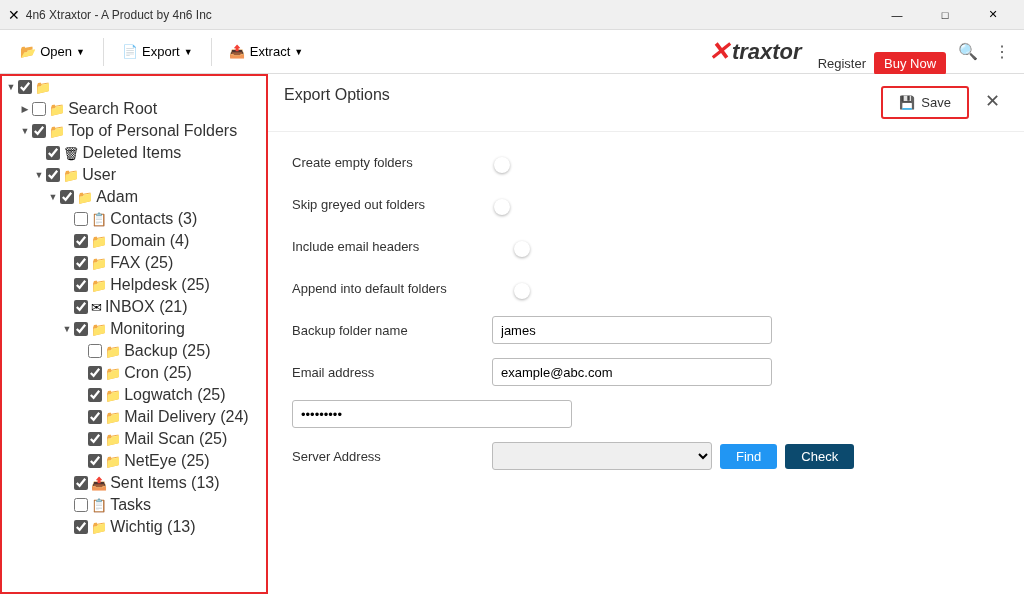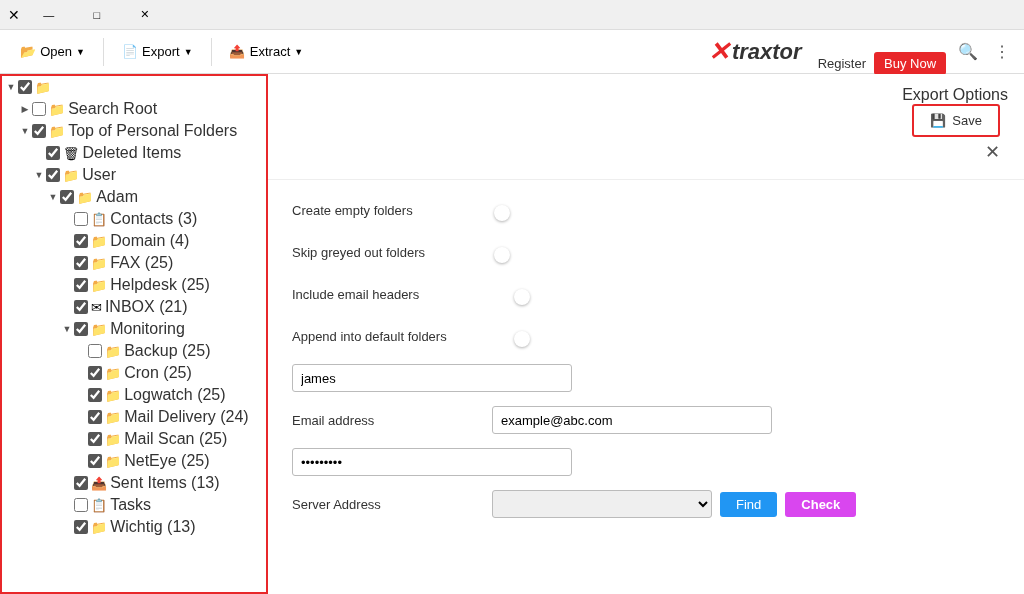--- a/index.html
+++ b/index.html
@@ -91,24 +91,23 @@
     
     .export-panel {
       flex: 1;
       background: white;
       padding: 0;
       display: flex;
       flex-direction: column;
     }
     .export-header {
       display: flex;
-      align-items: flex-end;
+      align-items: flex-start;
       padding: 12px 16px;
       border-bottom: 1px solid #eee;
-      flex-direction: column;
     }
     .export-title {
       font-size: 16px;
       font-weight: 500;
       color: #333;
       flex: 1;
     }
     .save-btn {
       display: flex; align-items: center; gap: 6px;
       padding: 7px 16px;
@@ -208,39 +207,40 @@
     }
     .action-btn {
       padding: 5px 16px;
       border: none;
       border-radius: 3px;
       cursor: pointer;
       font-size: 13px;
       color: white;
     }
     .find-btn { background: #2196F3; }
-    .check-btn { background: #d946ef; font-weight: bold; }
+    .check-btn { background: #0c4a6e; }
 
     .port-input {
       width: 280px;
       height: 28px;
       border: 1px solid #bbb;
       border-radius: 3px;
       padding: 0 8px;
       font-size: 13px;
     }
 
     
     input[type="checkbox"] { cursor: pointer; }
   </style>
 </head>
 <body>
 
 <div class="title-bar">
   <span style="font-size:14px; margin-right:6px;">✕</span>
+  <span class="title-bar-text">4n6 Xtraxtor - A Product by 4n6 Inc</span>
   <div class="title-bar-controls">
     <button class="title-bar-btn">—</button>
     <button class="title-bar-btn">□</button>
     <button class="title-bar-btn close">✕</button>
   </div>
 </div>
 
 <div class="toolbar">
   <button class="toolbar-btn">
     <span style="color:#f5a623;">📂</span>
@@ -471,20 +471,21 @@
         <span class="export-label">Append into default folders</span>
         <div class="export-control">
           <label class="toggle">
             <input type="checkbox" checked="" style="">
             <div class="toggle-slider on"></div>
           </label>
         </div>
       </div>
 
       <div class="export-row">
+        <span class="export-label">Backup folder name</span>
         <div class="export-control">
           <input type="text" class="text-input" value="james" style="">
         </div>
       </div>
 
       <div class="export-row">
         <span class="export-label">Email address</span>
         <div class="export-control">
           <input type="text" class="text-input" value="example@abc.com" style="">
         </div>

